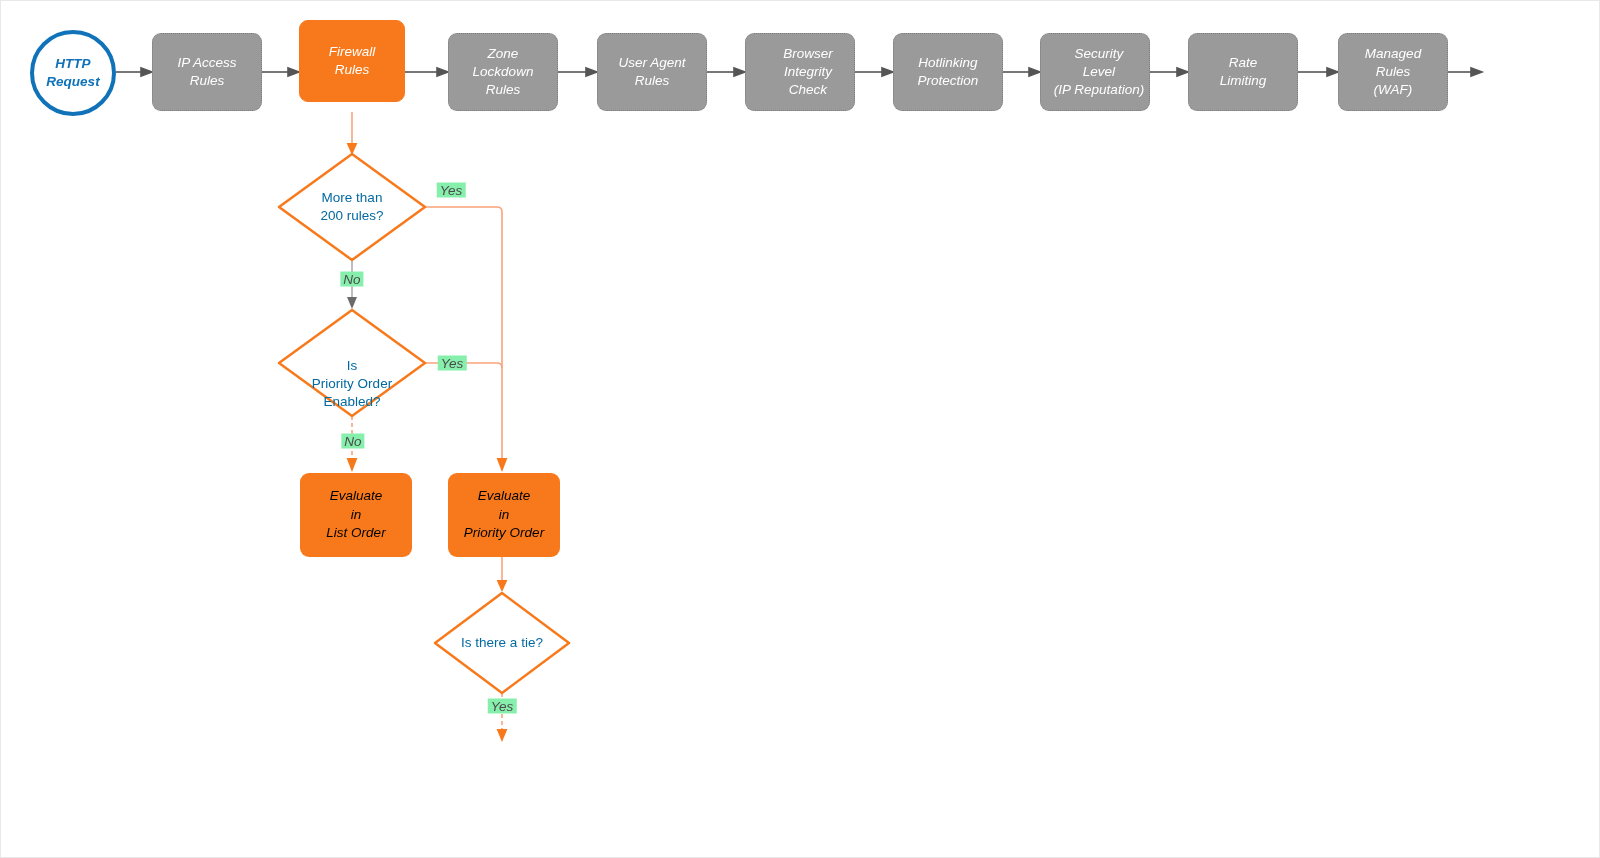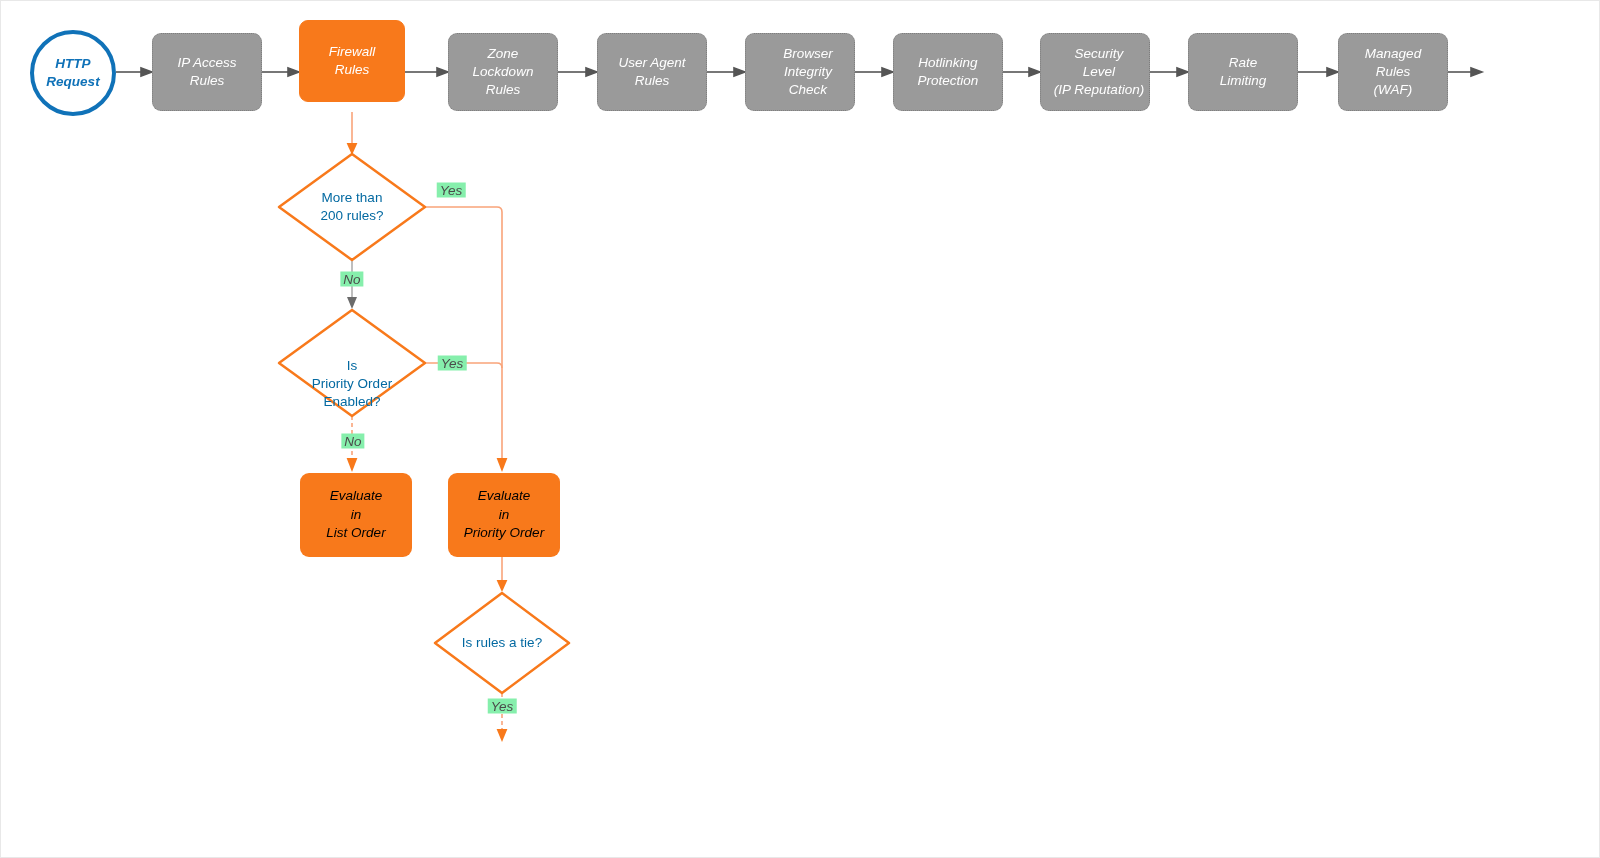--- a/index.html
+++ b/index.html
@@ -148,21 +148,21 @@
 Limiting</div>
   <div class="node stage" style="left:1338px; top:33px;">Managed
 Rules
 (WAF)</div>
 
   <div class="decision-text" style="left:352px; top:207px;">More than
 200 rules?</div>
   <div class="decision-text" style="left:352px; top:384px;">Is
 Priority Order
 Enabled?</div>
-  <div class="decision-text" style="left:502px; top:643px;">Is rules a tie?</div>
+  <div class="decision-text" style="left:502px; top:643px;">Is there a tie?</div>
 
   <div class="edge-label" style="left:451px; top:190px;">Yes</div>
   <div class="edge-label" style="left:352px; top:279px;">No</div>
   <div class="edge-label" style="left:452px; top:363px;">Yes</div>
   <div class="edge-label" style="left:353px; top:441px;">No</div>
   <div class="edge-label" style="left:502px; top:706px;">Yes</div>
 
   <div class="node action" style="left:300px; top:473px;">Evaluate
 in
 List Order</div>

